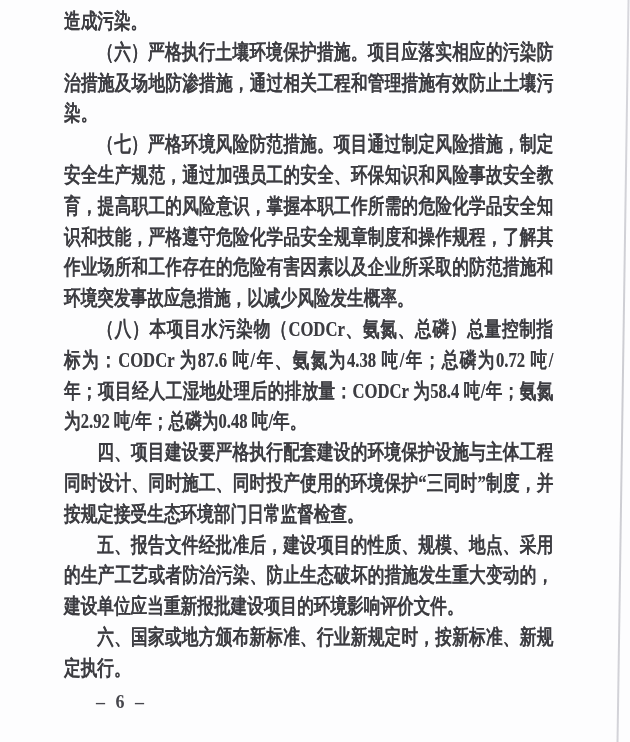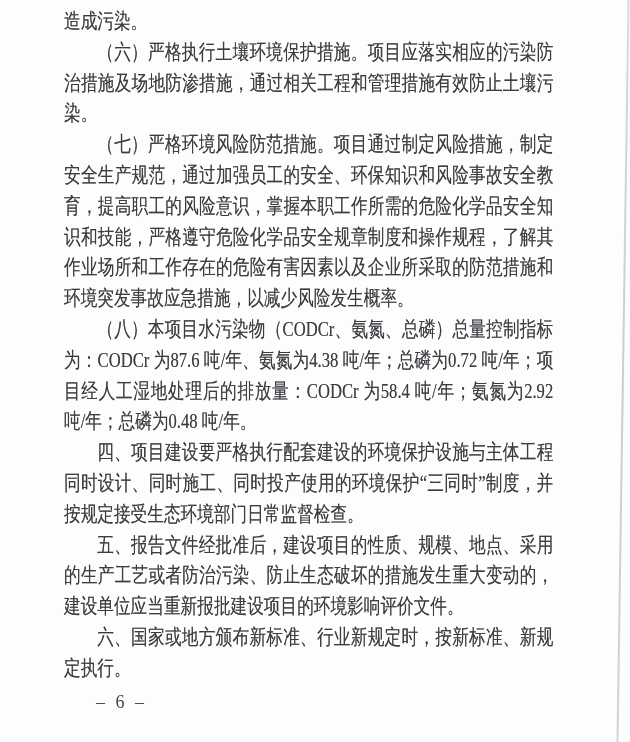--- a/index.html
+++ b/index.html
@@ -10,20 +10,21 @@
     width: 630px;
     height: 742px;
     position: relative;
     overflow: hidden;
     background: #fdfdfe;
     font-family: "Liberation Serif", "DejaVu Serif", serif;
   }
   .page {
     position: absolute;
     inset: 0;
+    font-weight: bold;
   }
   
   .text-col {
     position: absolute;
     left: 64px;
     top: 6px;
     width: 617px;
     transform: scaleX(0.793);
     transform-origin: 0 0;
     color: #3c3c41;

